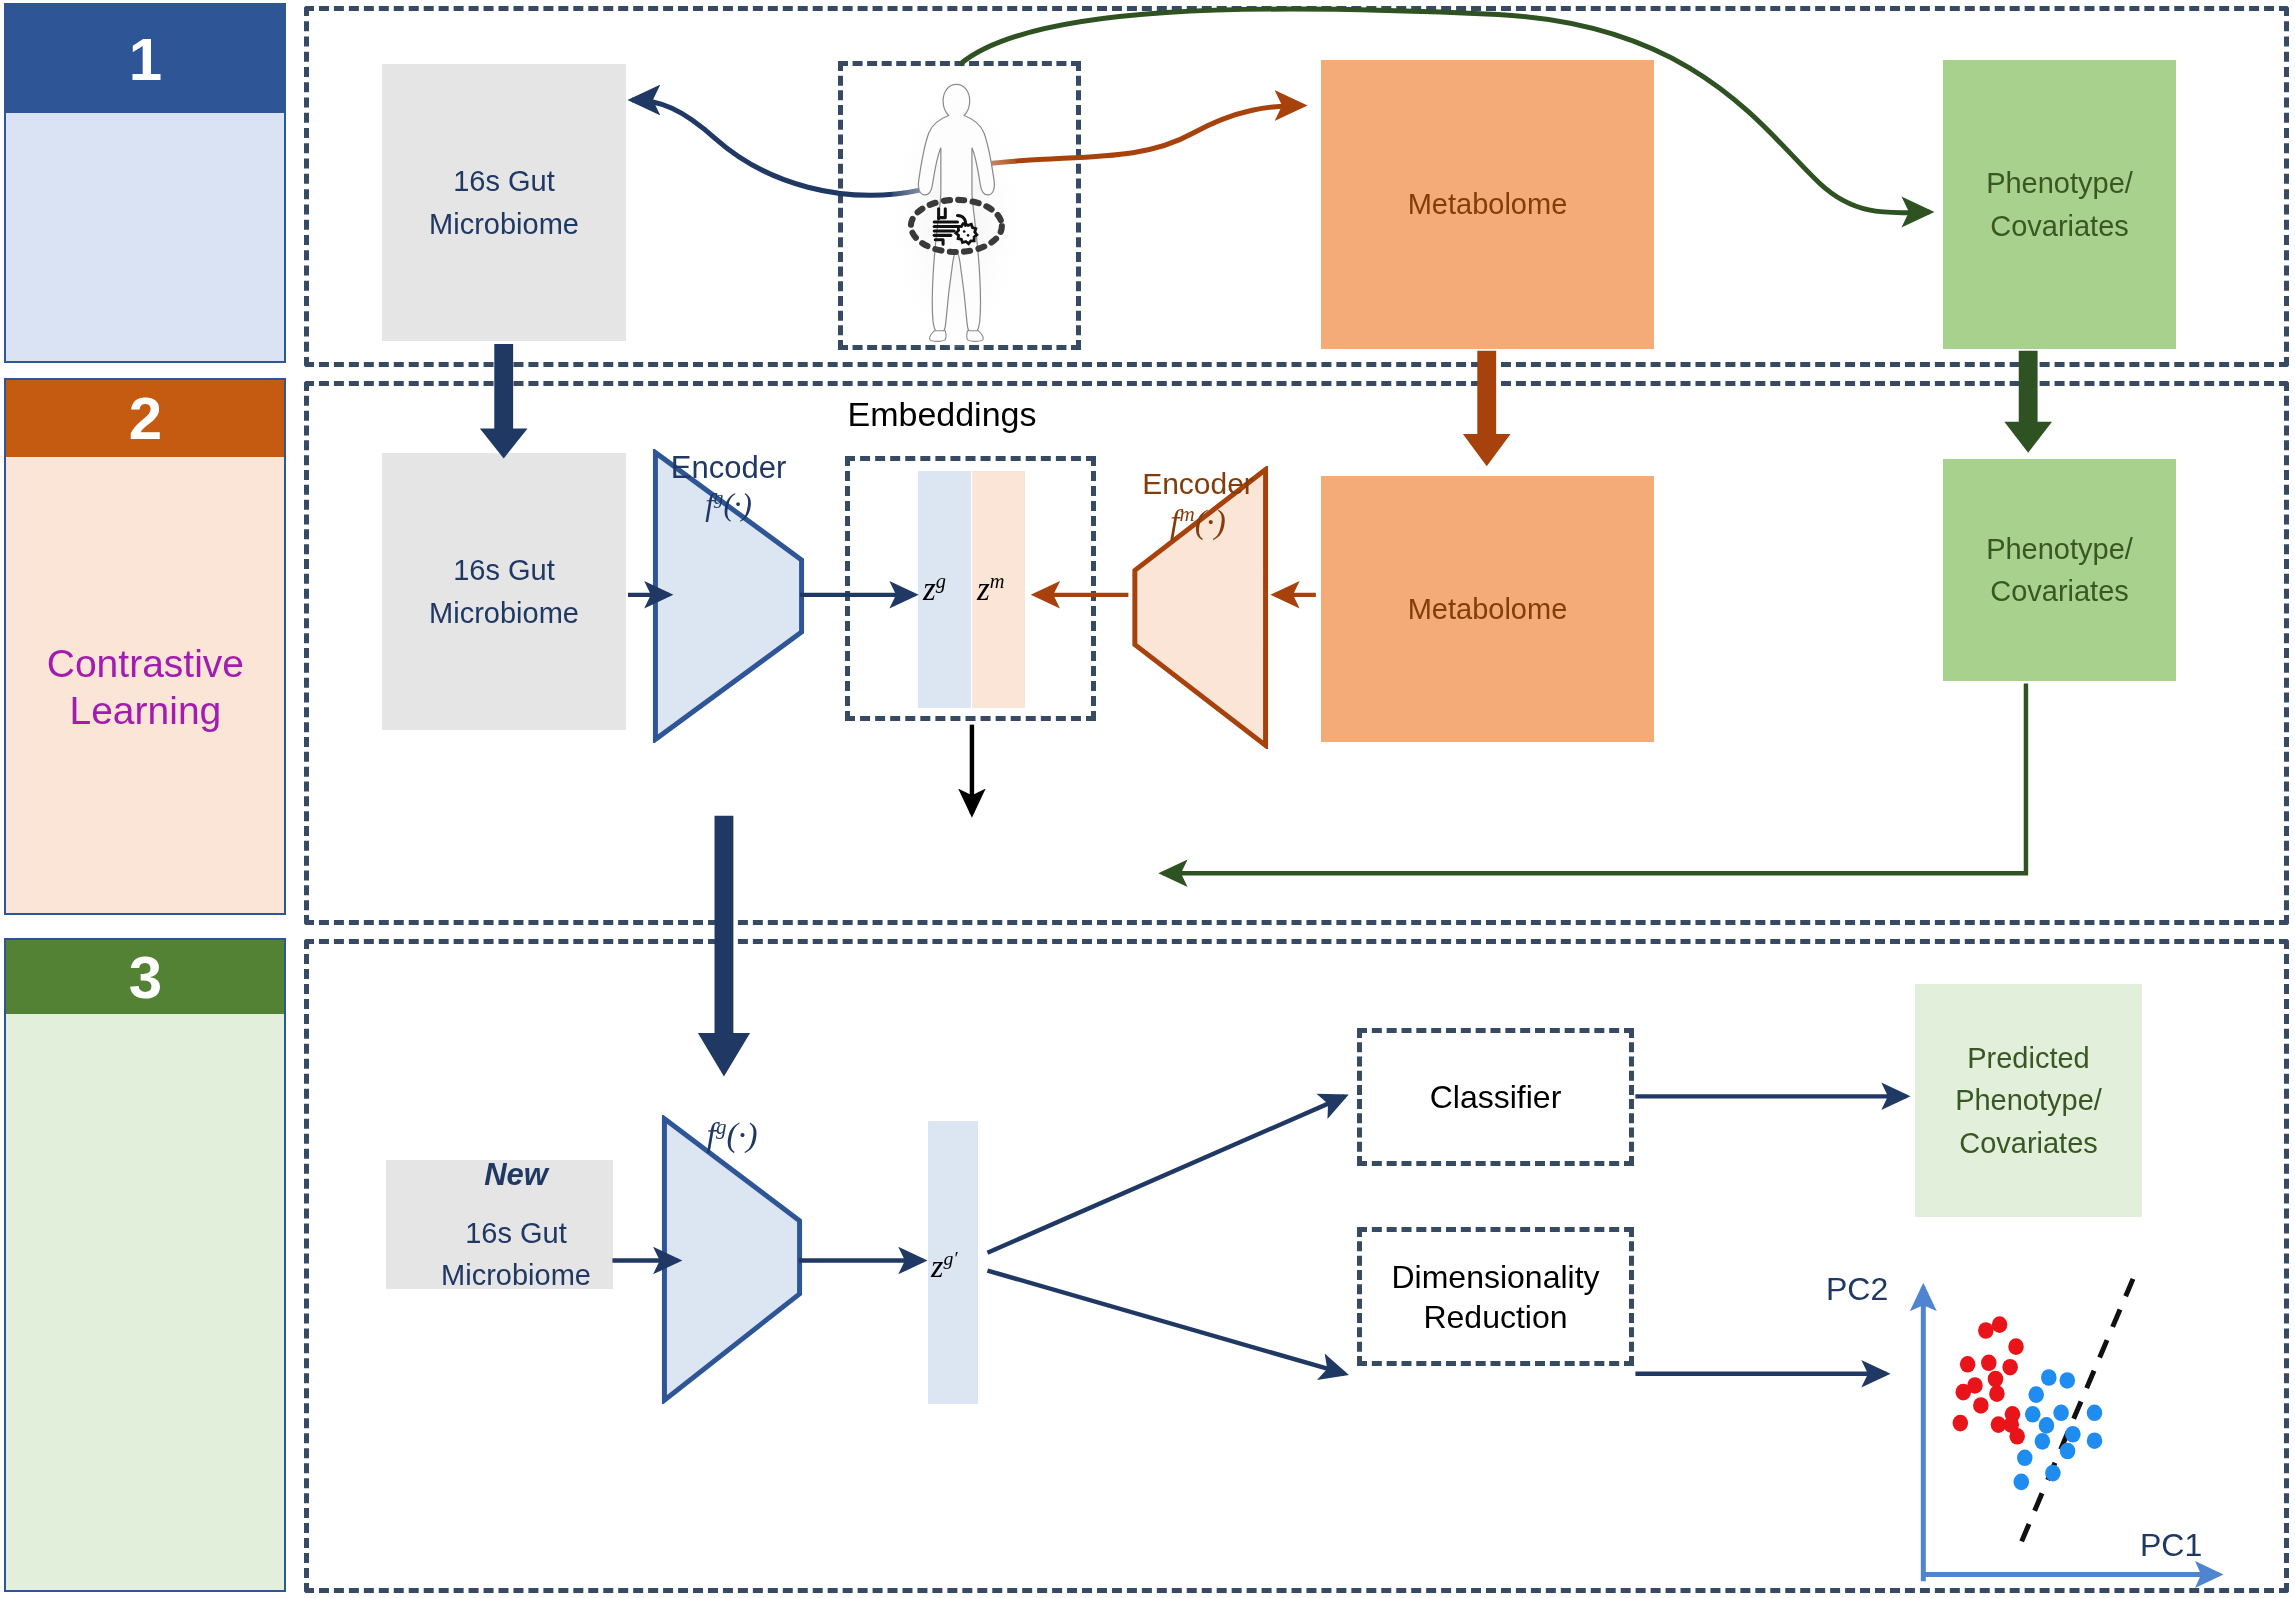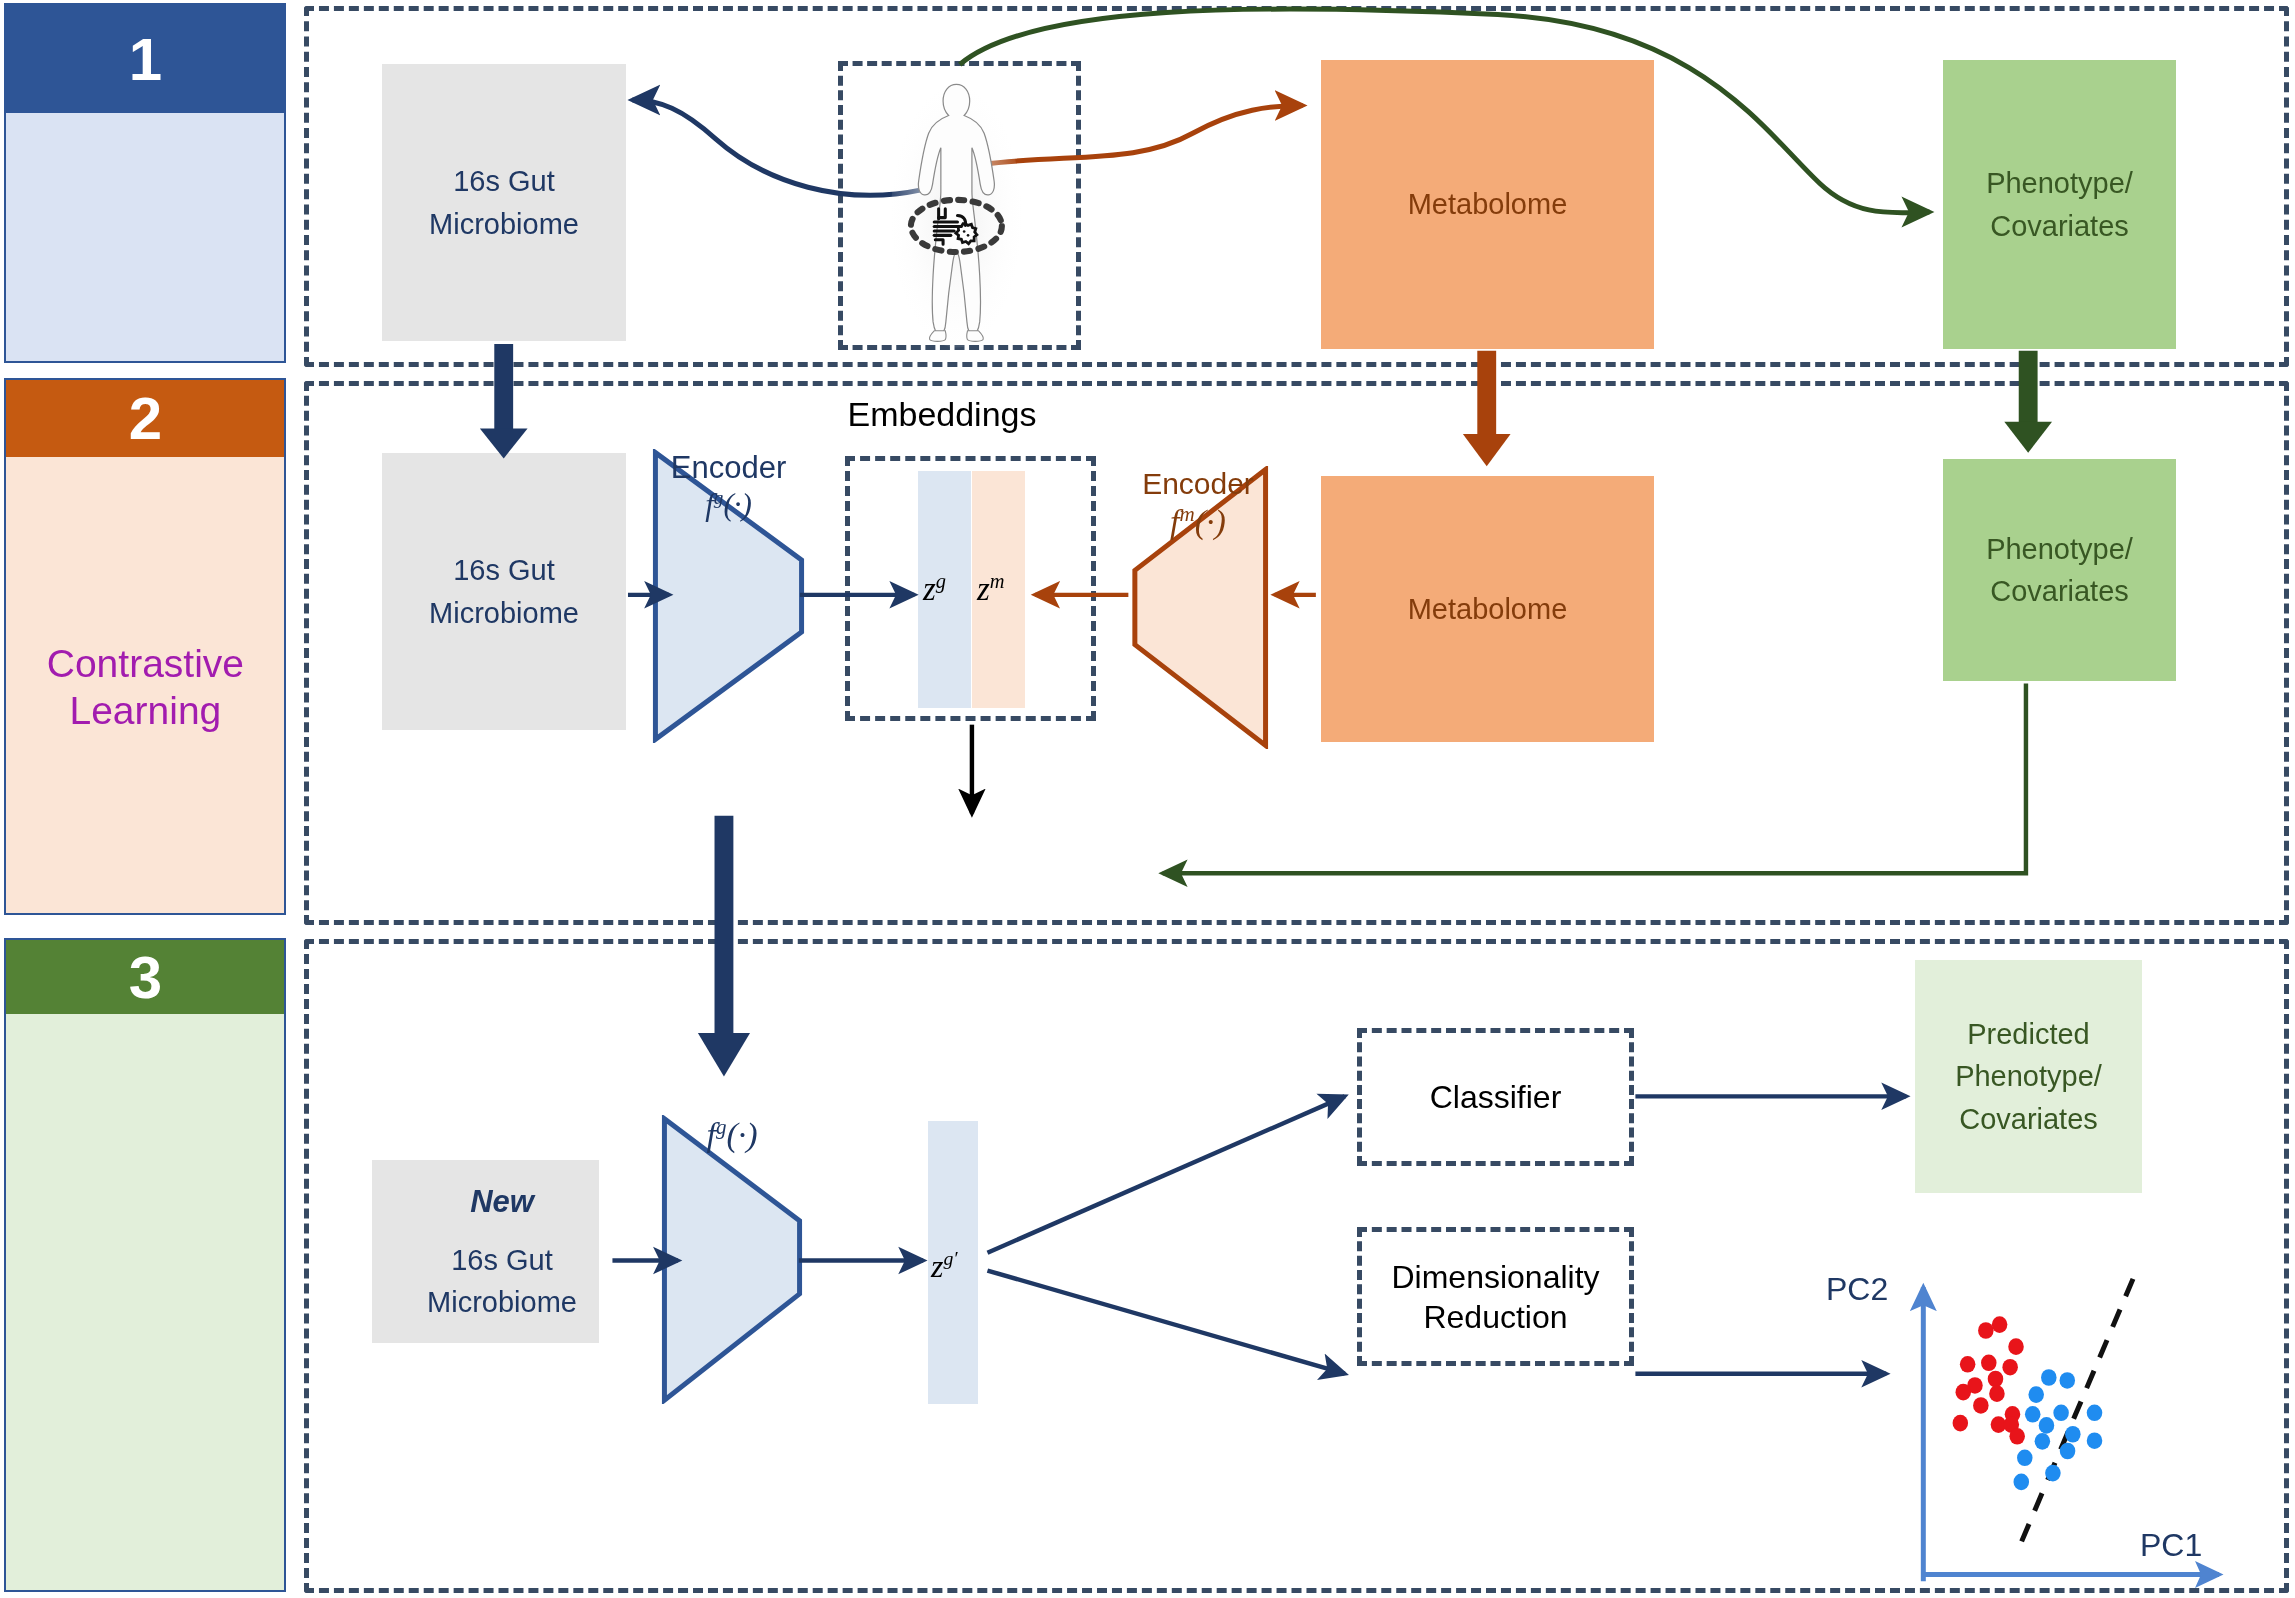--- a/index.html
+++ b/index.html
@@ -164,21 +164,21 @@
   <div class="block orange-block" style="left:1321px;top:476px;width:333px;height:266px;">
     <span>Metabolome</span>
   </div>
 
   <div class="block green-block" style="left:1943px;top:459px;width:233px;height:222px;">
     <span>Phenotype/</span>
     <span>Covariates</span>
   </div>
 
 
-  <div class="block blue-block" style="left:372px;top:1160px;width:227px;height:183px;padding-left:33px;">
+  <div class="block blue-block" style="left:386px;top:1160px;width:227px;height:129px;padding-left:33px;">
     <span style="font-weight:bold;font-style:italic;font-size:31px;margin-bottom:14.4px;">New</span>
     <span>16s Gut</span>
     <span>Microbiome</span>
   </div>
 
   <div class="encoder enc-blue" style="left:660px;top:1115px;width:144px;height:289px;">
     <svg width="144" height="289" viewBox="0 0 260 520" style="position:absolute;left:0;top:0;">
       <polygon points="8,6 252,190 252,322 8,514" fill="#dce6f2" stroke="#2e5596" stroke-width="9"></polygon>
     </svg>
     <div class="lbl">
@@ -195,21 +195,21 @@
     <span>Classifier</span>
   </div>
 
   <div class="dashbox" style="left:1357px;top:1227px;width:277px;height:139px;">
     <div style="display:flex;flex-direction:column;">
       <span>Dimensionality</span>
       <span>Reduction</span>
     </div>
   </div>
 
-  <div class="block lightgreen-block" style="left:1915px;top:960px;width:227px;height:233px;">
+  <div class="block lightgreen-block" style="left:1915px;top:984px;width:227px;height:233px;">
     <span>Predicted</span>
     <span>Phenotype/</span>
     <span>Covariates</span>
   </div>
 
   <div class="pcalabel" style="left:1826px;top:1271px;">PC2</div>
   <div class="pcalabel" style="left:2140px;top:1527px;">PC1</div>
 
   <svg class="layer" viewBox="0 0 4137 2880" width="2295" height="1598">
     <defs>

